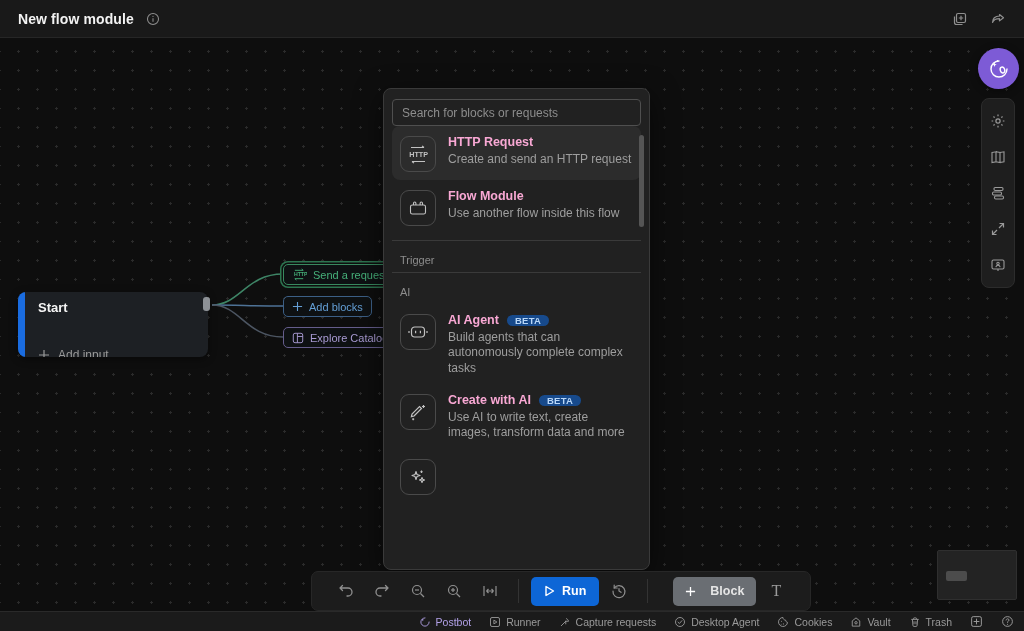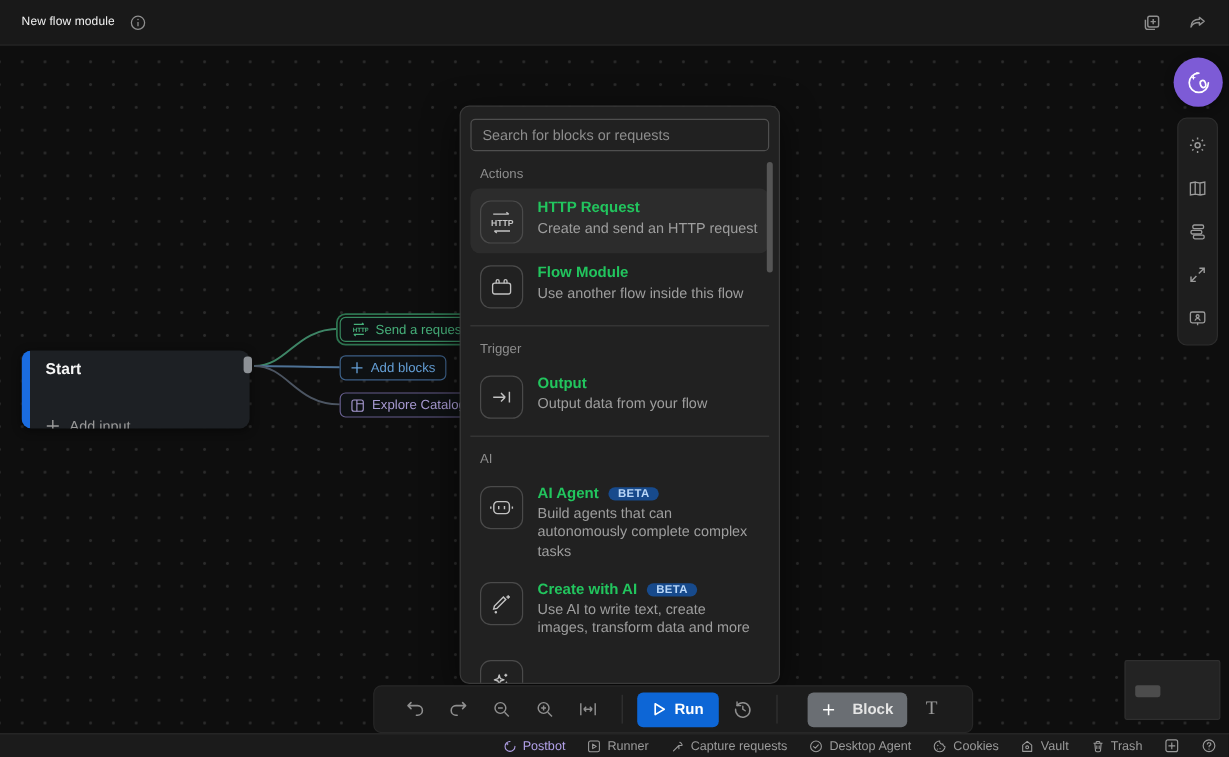--- a/index.html
+++ b/index.html
@@ -3,21 +3,21 @@
 <meta charset="utf-8">
 <style>
   * { margin:0; padding:0; box-sizing:border-box; }
   html,body { width:1024px; height:631px; overflow:hidden; background:#0f0f0f;
     font-family:"Liberation Sans", sans-serif; -webkit-font-smoothing:antialiased; }
 
   
   .topbar { position:absolute; left:0; top:0; width:1024px; height:38px;
     background:#191919; border-bottom:1px solid #262626; display:flex;
     align-items:center; padding:0 18px; z-index:30; }
-  .topbar-title { color:#f3f3f3; font-size:10px; font-weight:normal; letter-spacing:.1px; }
+  .topbar-title { color:#f3f3f3; font-size:14px; font-weight:bold; letter-spacing:.1px; }
   .topbar-info { margin-left:12px; color:#8f8f8f; display:flex; align-items:center; cursor:pointer; }
   .topbar-right { margin-left:auto; display:flex; align-items:center; gap:22px; color:#8f8f8f; }
   .topbar-right svg { display:block; }
 
   
   .canvas { position:absolute; left:0; top:38px; width:1024px; height:573px;
     background-color:#0e0e0e;
     background-image:radial-gradient(circle, #2b2b2b 1px, rgba(0,0,0,0) 1.4px);
     background-size:19px 19px; background-position:9px 4px; overflow:hidden; }
 
@@ -52,21 +52,21 @@
     border-radius:4px; color:#e8e8e8; font-size:12px; padding:0 9px; outline:none;
     font-family:"Liberation Sans", sans-serif; }
   .search-box::placeholder { color:#8d8d8d; }
   .section-label { color:#8d8d8d; font-size:11px; margin:13px 8px 6px 8px; }
   .panel-item { display:flex; align-items:flex-start; gap:12px; padding:8px; border-radius:8px; cursor:pointer; }
   .panel-item.hl { background:#2c2c2c; }
   .tile { flex:0 0 36px; width:36px; height:36px; border:1px solid #4a4a4a; border-radius:9px;
     display:flex; align-items:center; justify-content:center; color:#c2c2c2; margin-top:2px; }
   .item-text { padding-top:1px; }
   .item-title-row { display:flex; align-items:center; gap:8px; }
-  .item-title { color:#22c55e; font-size:12.5px; font-weight:bold; }
+  .item-title { color:#f9a8d4; font-size:12.5px; font-weight:bold; }
   .beta { background:#174a8c; color:#b9d7f8; font-size:9.5px; font-weight:bold;
     padding:0 8px; border-radius:9px; letter-spacing:.3px; }
   .item-desc { color:#9e9e9e; font-size:12px; line-height:1.28; margin-top:3px; max-width:190px; }
   .divider { height:1px; background:#3a3a3a; margin:6px 0 0 0; }
   .panel-scrollbar { position:absolute; right:5px; top:46px; width:5px; height:92px;
     background:#555; border-radius:3px; }
 
   
   .postbot-fab { position:absolute; left:978px; top:10px; width:41px; height:41px; border-radius:50%;
     background:#7d5bd6; display:flex; align-items:center; justify-content:center; cursor:pointer;
@@ -172,21 +172,20 @@
       <rect x="1.5" y="1.5" width="11" height="11" rx="2"></rect>
         <line x1="6.3" y1="1.5" x2="6.3" y2="12.5"></line>
         <line x1="6.3" y1="5.2" x2="12.5" y2="5.2"></line>
     </svg>
     <span>Explore Catalog</span>
   </div>
 
   <div class="panel">
     <input class="search-box" type="text" placeholder="Search for blocks or requests" style="">
 
-    <div class="section-label">Actions</div>
 
     <div class="panel-item hl">
       <div class="tile">
         <svg width="22" height="19" viewBox="0 0 22 19" fill="none" stroke="currentColor" stroke-width="1.1">
           <path d="M4 2.5h13m0 0-2-1.7M18 16.5H5m0 0 2 1.7"></path>
           <text x="2.2" y="12.4" font-size="7.2" font-weight="bold" fill="currentColor" stroke="none" font-family="Liberation Sans, sans-serif">HTTP</text>
         </svg>
       </div>
       <div class="item-text">
         <div class="item-title-row">
@@ -207,33 +206,20 @@
         <div class="item-title-row">
             <span class="item-title">Flow Module</span>
           </div>
         <div class="item-desc">Use another flow inside this flow</div>
       </div>
     </div>
 
     <div class="divider"></div>
     <div class="section-label">Trigger</div>
 
-    <div class="panel-item">
-      <div class="tile">
-        <svg width="18" height="14" viewBox="0 0 18 14" fill="none" stroke="currentColor" stroke-width="1.2">
-          <path d="M2 7h10m0 0L8.5 3.5M12 7l-3.5 3.5M15.5 2.5v9"></path>
-        </svg>
-      </div>
-      <div class="item-text">
-        <div class="item-title-row">
-            <span class="item-title">Output</span>
-          </div>
-        <div class="item-desc">Output data from your flow</div>
-      </div>
-    </div>
 
     <div class="divider"></div>
     <div class="section-label">AI</div>
 
     <div class="panel-item">
       <div class="tile">
         <svg width="20" height="16" viewBox="0 0 20 16" fill="none" stroke="currentColor" stroke-width="1.2">
           <rect x="3.5" y="3" width="13" height="10" rx="3.2"></rect>
           <line x1="7.6" y1="6.7" x2="7.6" y2="9.3"></line>
             <line x1="12.4" y1="6.7" x2="12.4" y2="9.3"></line>

